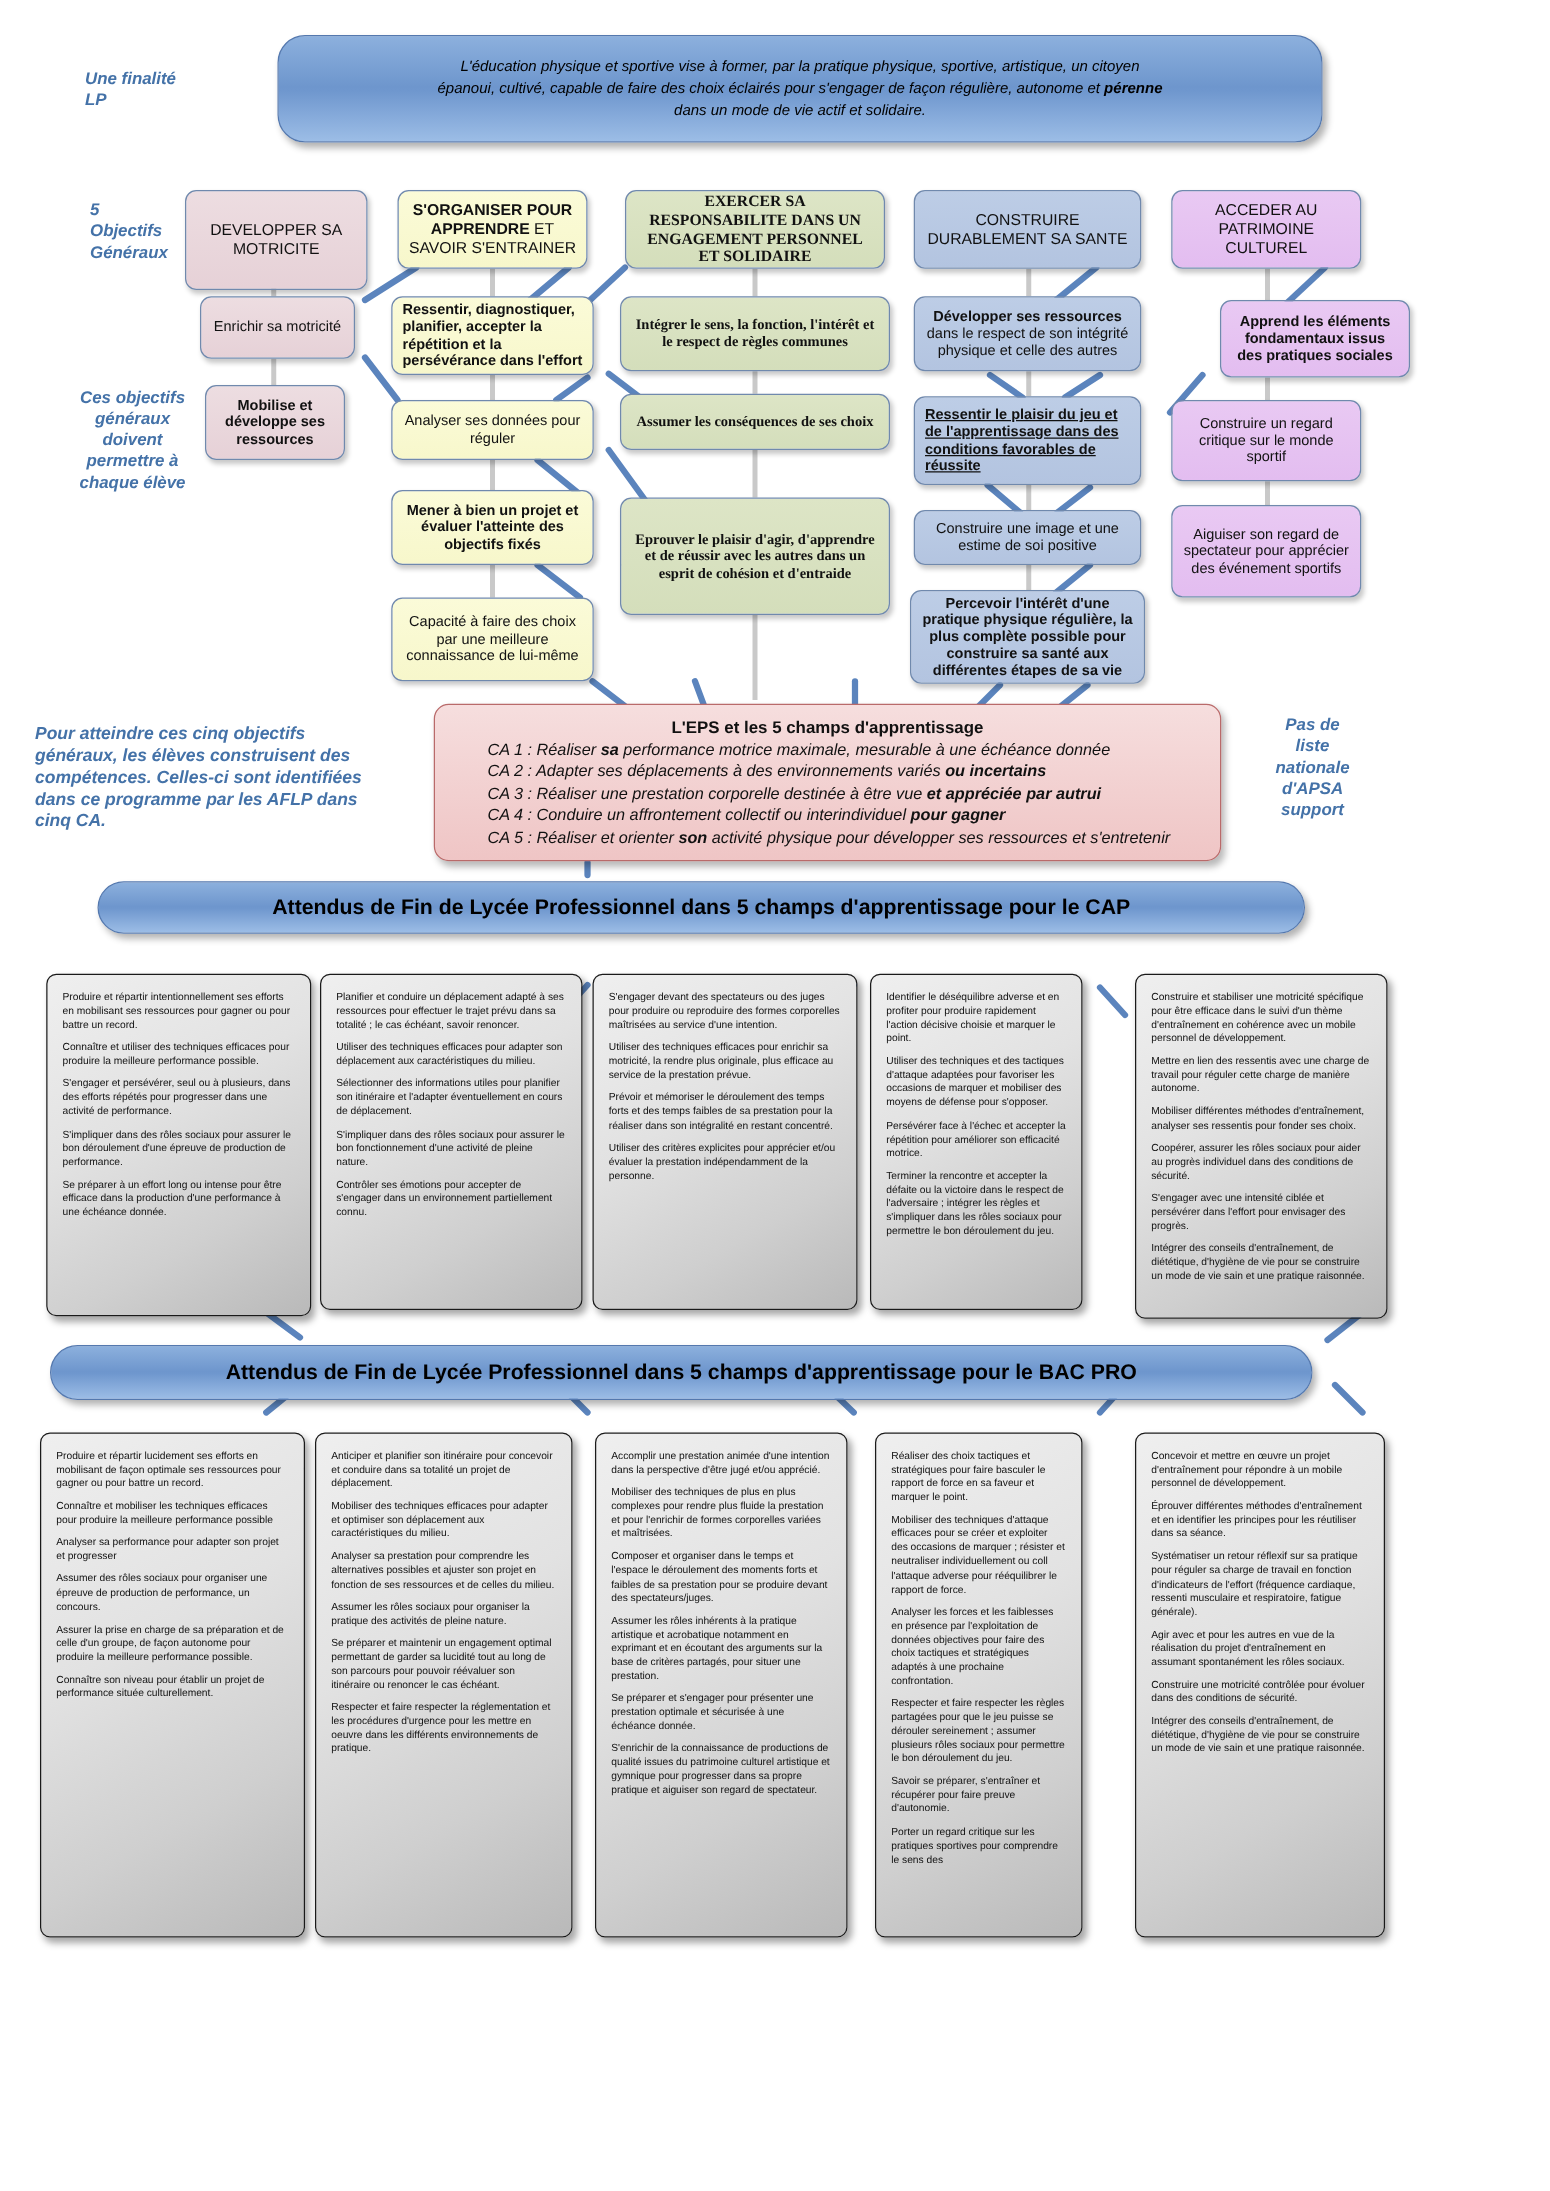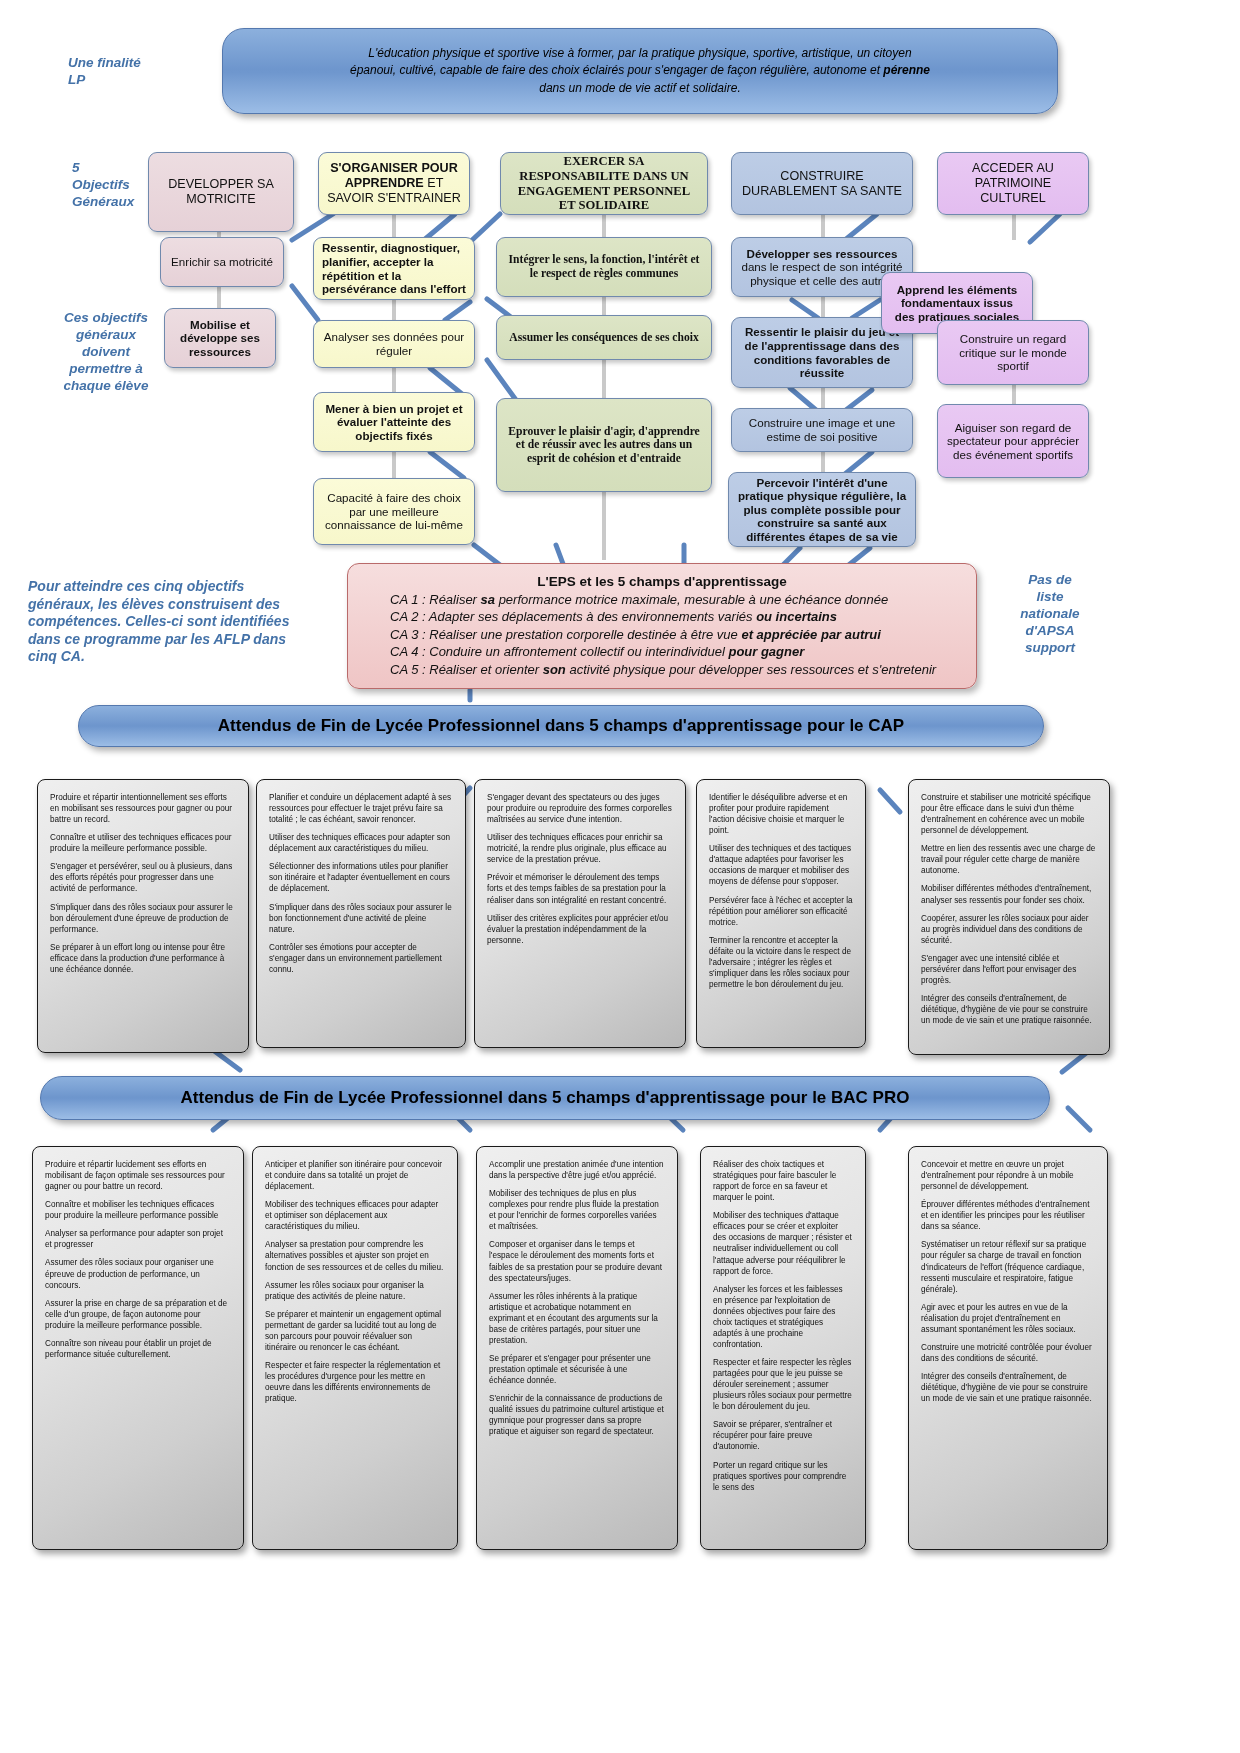--- a/index.html
+++ b/index.html
@@ -244,33 +244,33 @@
     <div class="t"><span>Eprouver le plaisir d'agir, d'apprendre et de réussir avec les autres dans un esprit de cohésion et d'entraide</span></div>
   </div>
 
   <div class="node c-blue head-node" style="left:731px; top:152px; width:182px; height:63px;">
     <div class="t"><span>CONSTRUIRE DURABLEMENT SA SANTE</span></div>
   </div>
   <div class="node c-blue sub-node" style="left:731px; top:237px; width:182px; height:60px; justify-content:flex-start;">
     <div class="t"><b>Développer ses ressources</b><span> dans le respect de son intégrité physique et celle des autres</span></div>
   </div>
   <div class="node c-blue sub-node b" style="left:731px; top:317px; width:182px; height:71px; justify-content:flex-start; text-align:left;">
-    <div class="t" style="text-align:center;"><span>Ressentir le plaisir du jeu et de l'apprentissage dans des conditions favorables de réussite</span></div>
+    <div class="t" style="text-align:left;text-decoration:underline;"><span>Ressentir le plaisir du jeu et de l'apprentissage dans des conditions favorables de réussite</span></div>
   </div>
   <div class="node c-blue sub-node" style="left:731px; top:408px; width:182px; height:44px;">
     <div class="t"><span>Construire une image et une estime de soi positive</span></div>
   </div>
   <div class="node c-blue sub-node b" style="left:728px; top:472px; width:188px; height:75px;">
     <div class="t"><span>Percevoir l'intérêt d'une pratique physique régulière, la plus complète possible pour construire sa santé aux différentes étapes de sa vie</span></div>
   </div>
 
   <div class="node c-purple head-node" style="left:937px; top:152px; width:152px; height:63px;">
     <div class="t"><span>ACCEDER AU PATRIMOINE CULTUREL</span></div>
   </div>
-  <div class="node c-purple sub-node b" style="left:881px; top:240px; width:152px; height:62px;margin-top:32px;">
+  <div class="node c-purple sub-node b" style="left:976px; top:240px; width:152px; height:62px;">
     <div class="t"><span>Apprend les éléments fondamentaux issus des pratiques sociales</span></div>
   </div>
   <div class="node c-purple sub-node" style="left:937px; top:320px; width:152px; height:65px;">
     <div class="t"><span>Construire un regard critique sur le monde sportif</span></div>
   </div>
   <div class="node c-purple sub-node" style="left:937px; top:404px; width:152px; height:74px;">
     <div class="t"><span>Aiguiser son regard de spectateur pour apprécier des événement sportifs</span></div>
   </div>
 
   <div id="ca-box" style="left:347px; top:563px; width:630px; height:126px;">
@@ -298,21 +298,21 @@
 
   <div class="card" style="left:37px; top:779px; width:212px; height:274px;">
     <p>Produire et répartir intentionnellement ses efforts en mobilisant ses ressources pour gagner ou pour battre un record.</p>
     <p>Connaître et utiliser des techniques efficaces pour produire la meilleure performance possible.</p>
     <p>S'engager et persévérer, seul ou à plusieurs, dans des efforts répétés pour progresser dans une activité de performance.</p>
     <p>S'impliquer dans des rôles sociaux pour assurer le bon déroulement d'une épreuve de production de performance.</p>
     <p>Se préparer à un effort long ou intense pour être efficace dans la production d'une performance à une échéance donnée.</p>
   </div>
 
   <div class="card" style="left:256px; top:779px; width:210px; height:269px;">
-    <p>Planifier et conduire un déplacement adapté à ses ressources pour effectuer le trajet prévu faire sa totalité ; le cas échéant, savoir renoncer.</p>
+    <p>Planifier et conduire un déplacement adapté à ses ressources pour effectuer le trajet prévu dans sa totalité ; le cas échéant, savoir renoncer.</p>
     <p>Utiliser des techniques efficaces pour adapter son déplacement aux caractéristiques du milieu.</p>
     <p>Sélectionner des informations utiles pour planifier son itinéraire et l'adapter éventuellement en cours de déplacement.</p>
     <p>S'impliquer dans des rôles sociaux pour assurer le bon fonctionnement d'une activité de pleine nature.</p>
     <p>Contrôler ses émotions pour accepter de s'engager dans un environnement partiellement connu.</p>
   </div>
 
   <div class="card" style="left:474px; top:779px; width:212px; height:269px;">
     <p>S'engager devant des spectateurs ou des juges pour produire ou reproduire des formes corporelles maîtrisées au service d'une intention.</p>
     <p>Utiliser des techniques efficaces pour enrichir sa motricité, la rendre plus originale, plus efficace au service de la prestation prévue.</p>
     <p>Prévoir et mémoriser le déroulement des temps forts et des temps faibles de sa prestation pour la réaliser dans son intégralité en restant concentré.</p>

